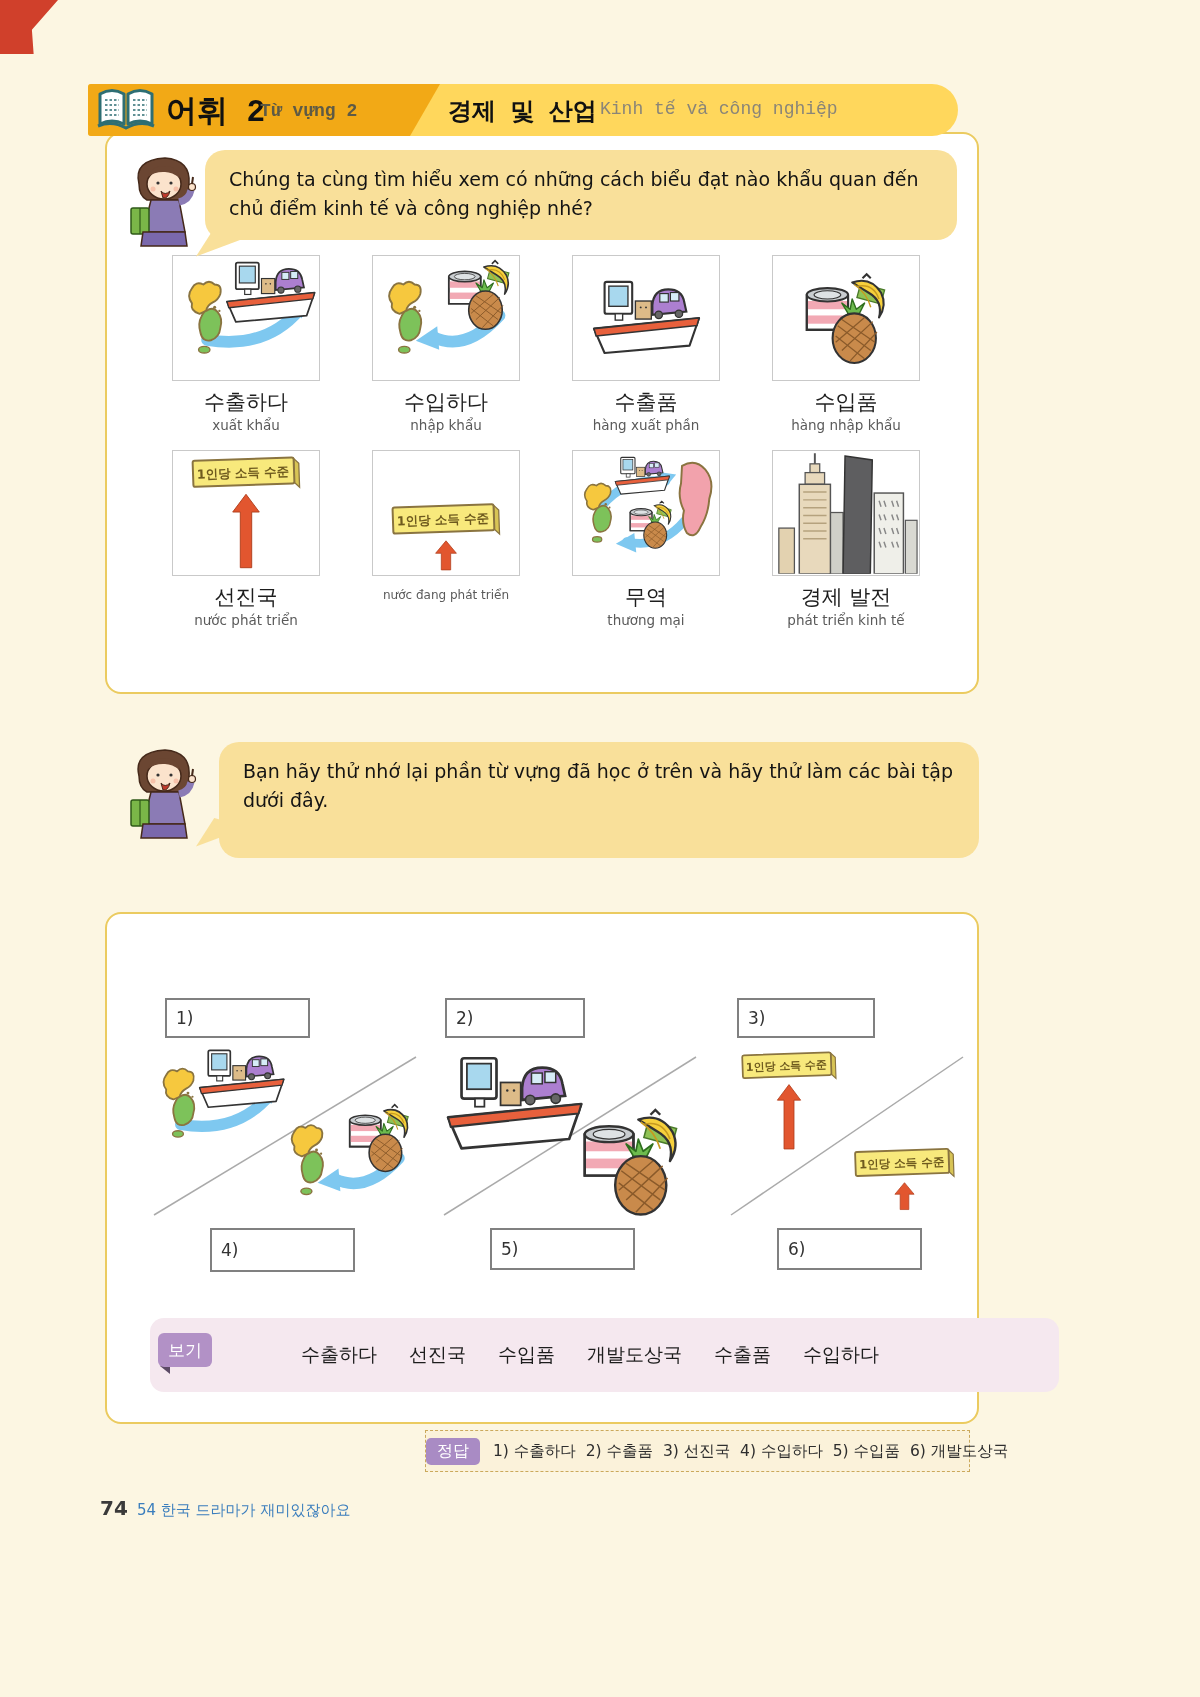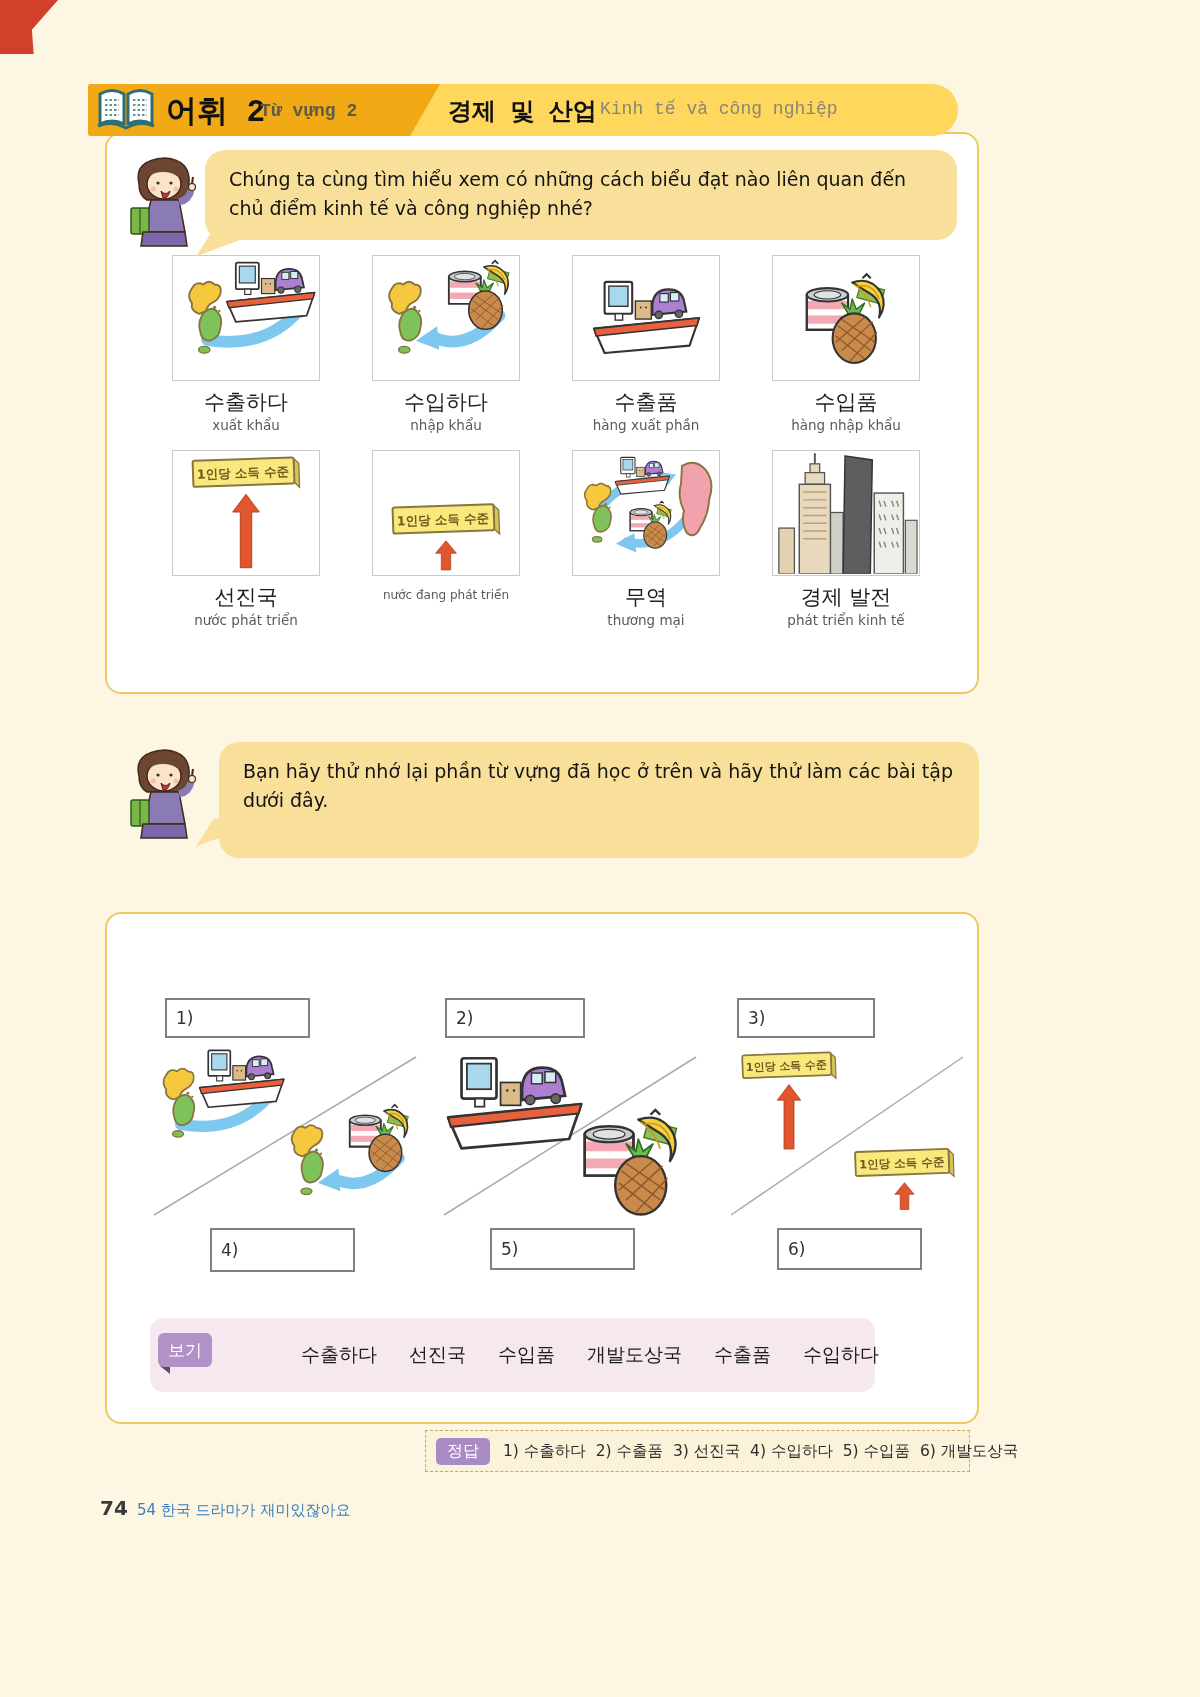--- a/index.html
+++ b/index.html
@@ -47,31 +47,31 @@
 
   
   .q-ko{position:absolute;left:150px;top:930px;font-size:19px;color:#111;font-weight:500;}
   .q-vi{position:absolute;left:172px;top:959px;font-size:15px;color:#666;}
   .blank{position:absolute;background:#fff;border:2px solid #808080;box-sizing:border-box;
     display:flex;align-items:center;padding-left:9px;font-size:17px;color:#333;}
   .panel{position:absolute;top:1045px;height:175px;}
   .panel svg{width:100%;height:100%;display:block;}
 
   
-  .bogi{position:absolute;left:150px;top:1318px;width:725px;height:74px;background:#F5E8EF;border-radius:14px;}
+  .bogi{position:absolute;left:150px;top:1318px;width:909px;height:74px;background:#F5E8EF;border-radius:14px;}
   .bogi-label{position:absolute;left:8px;top:15px;width:54px;height:34px;background:#B291C6;border-radius:6px;
     color:#fff;font-size:17px;display:flex;align-items:center;justify-content:center;}
   .bogi-fold{position:absolute;left:10px;top:48px;width:10px;height:8px;background:#5C4A66;
     clip-path:polygon(0 0,100% 0,100% 100%);}
   .bogi-words{position:absolute;left:130px;top:0;width:620px;height:74px;display:flex;
     align-items:center;justify-content:center;gap:32px;font-size:19px;color:#1d1d1d;}
 
   
   .answer{position:absolute;left:425px;top:1430px;width:545px;height:42px;background:#FBF2DA;
-    border:1px dashed #CBA95C;box-sizing:border-box;display:flex;align-items:center;padding-left:10px;}
+    border:1px dashed #CBA95C;box-sizing:border-box;display:flex;align-items:center;}
   .answer-badge{background:#A98BC4;color:#fff;border-radius:5px;font-size:16px;padding:3px 11px;flex:0 0 auto;}
   .answer-text{margin-left:13px;font-size:15.5px;color:#2e2e2e;white-space:pre;}
 
   
   .footer-num{position:absolute;left:100px;top:1496px;font-size:20px;font-weight:bold;color:#3a3a3a;}
   .footer-title{position:absolute;left:137px;top:1501px;font-size:15px;color:#3B7EBD;}
 </style>
 </head>
 <body>
 
@@ -214,21 +214,21 @@
     <span class="h-topic-vi">Kinh tế và công nghiệp</span>
   </div>
 
   <div id="box1" class="whitebox"></div>
 
   <svg class="teacher" style="left:124px;top:150px;">
       <use href="#sym-teacher" width="82" height="100"></use>
     </svg>
   <div class="bubble-tail" style="left:196px;top:228px;"></div>
   <div class="bubble" style="left:205px;top:150px;width:752px;height:90px;">
-    <span>Chúng ta cùng tìm hiểu xem có những cách biểu đạt nào liên quan đến chủ điểm kinh tế và công nghiệp nhé?</span>
+    <span>Chúng ta cùng tìm hiểu xem có những cách biểu đạt nào khẩu quan đến chủ điểm kinh tế và công nghiệp nhé?</span>
   </div>
 
   <div class="vimg" style="left:172px;top:255px;">
       <svg viewBox="0 0 150 125">
         <use href="#sym-export" width="150" height="125"></use>
       </svg>
     </div>
   <div class="vimg" style="left:372px;top:255px;">
       <svg viewBox="0 0 150 125">
         <use href="#sym-import" width="150" height="125"></use>

